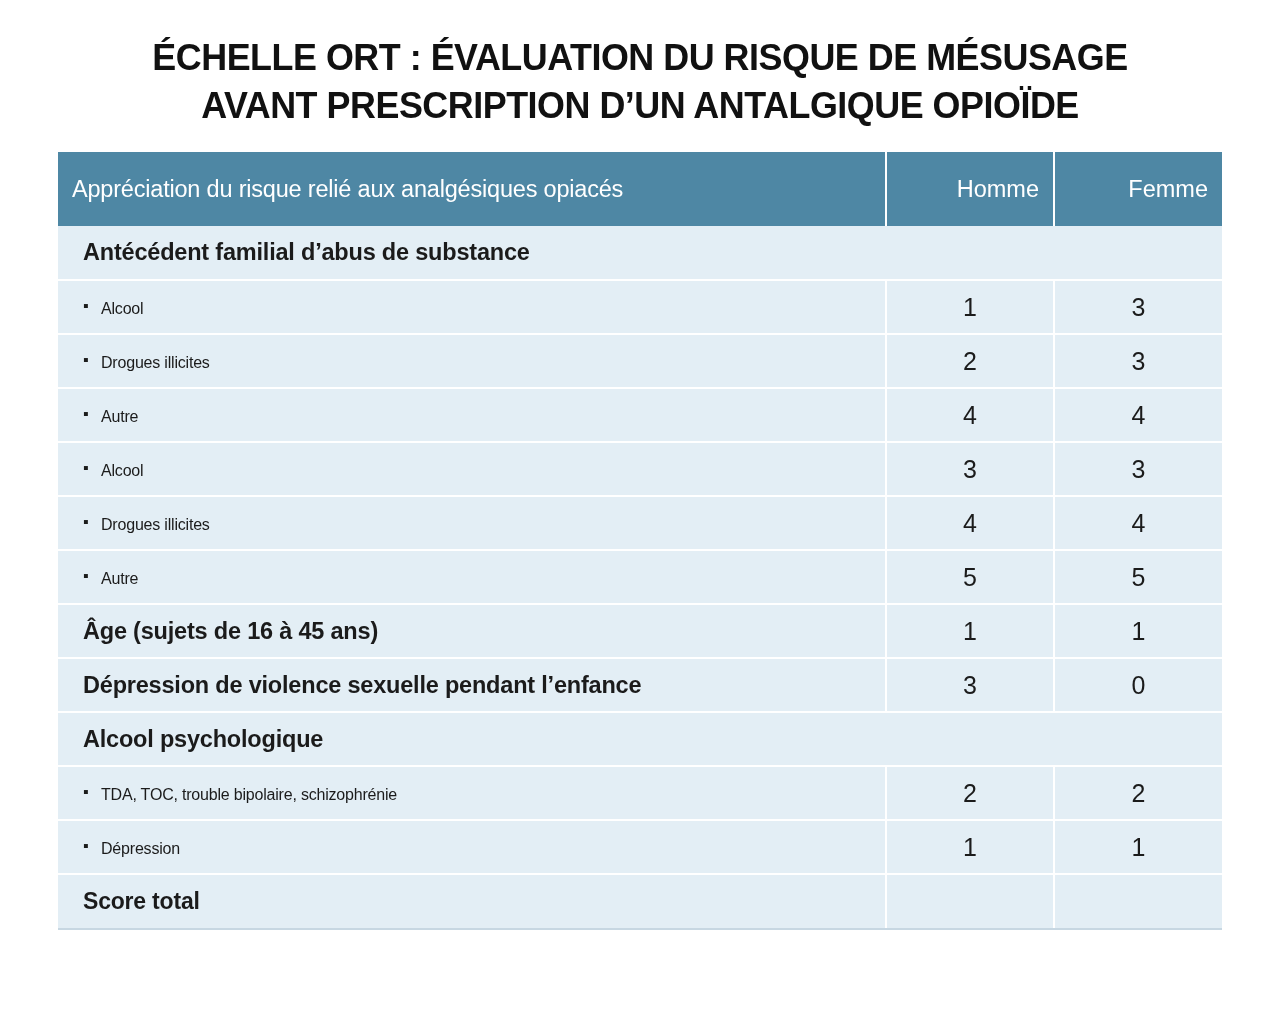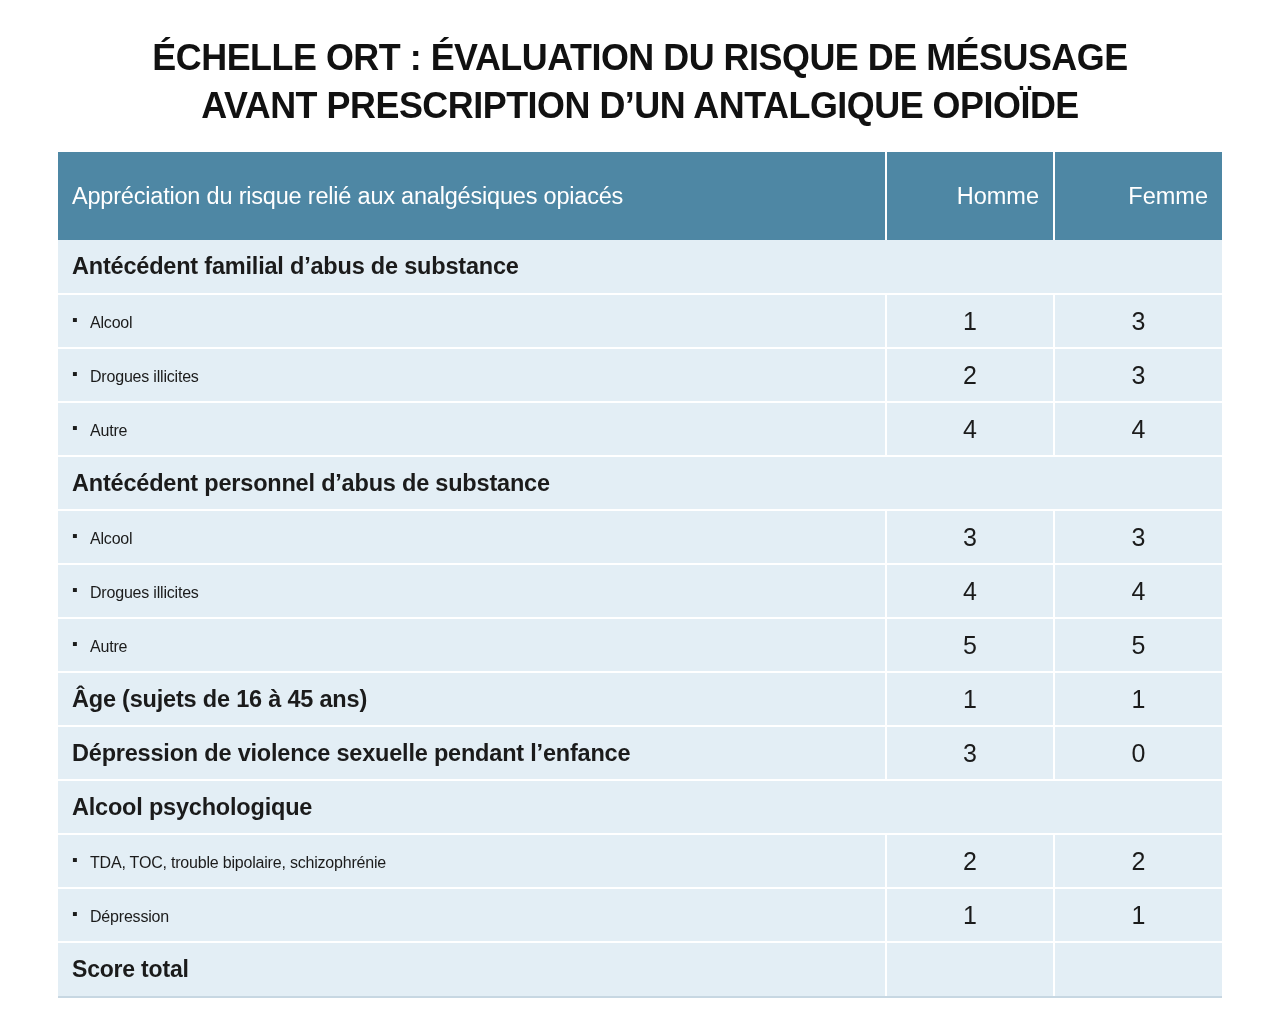--- a/index.html
+++ b/index.html
@@ -44,42 +44,42 @@
   table.ort col.c-h { width: 168px; }
   table.ort col.c-f { width: 168px; }
 
   thead th {
     background: #4e87a4;
     color: #ffffff;
     font-weight: normal;
     font-size: 23.5px;
     height: 56px;
     vertical-align: middle;
-    padding: 16px 14px;
+    padding: 9px 14px;
     border: none;
   }
   thead th.lbl {
     text-align: left;
     letter-spacing: -0.2px;
   }
   thead th.num {
     text-align: right;
     border-left: 2px solid #ffffff;
   }
 
   tbody tr { height: 54px; }
   tbody td {
     background: #e3eef5;
     vertical-align: middle;
     border-bottom: 2px solid #ffffff;
     padding: 0;
   }
   tbody td.lbl {
     text-align: left;
-    padding-left: 14px;
+    padding-left: 25px;
     letter-spacing: -0.2px;
   }
   tbody td.num {
     text-align: center;
     border-left: 2px solid #ffffff;
     font-size: 25px;
   }
   tr.section td.lbl {
     font-weight: bold;
     font-size: 23.5px;
@@ -140,23 +140,20 @@
           <tr class="item">
             <td class="lbl"><span class="bullet"></span><span>Drogues illicites</span></td>
             <td class="num">2</td>
             <td class="num">3</td>
           </tr>
           <tr class="item">
             <td class="lbl"><span class="bullet"></span><span>Autre</span></td>
             <td class="num">4</td>
             <td class="num">4</td>
           </tr>
-          <tr class="section">
-            <td class="lbl" colspan="3"><span>Antécédent personnel d’abus de substance</span></td>
-          </tr>
           <tr class="item">
             <td class="lbl"><span class="bullet"></span><span>Alcool</span></td>
             <td class="num">3</td>
             <td class="num">3</td>
           </tr>
           <tr class="item">
             <td class="lbl"><span class="bullet"></span><span>Drogues illicites</span></td>
             <td class="num">4</td>
             <td class="num">4</td>
           </tr>

